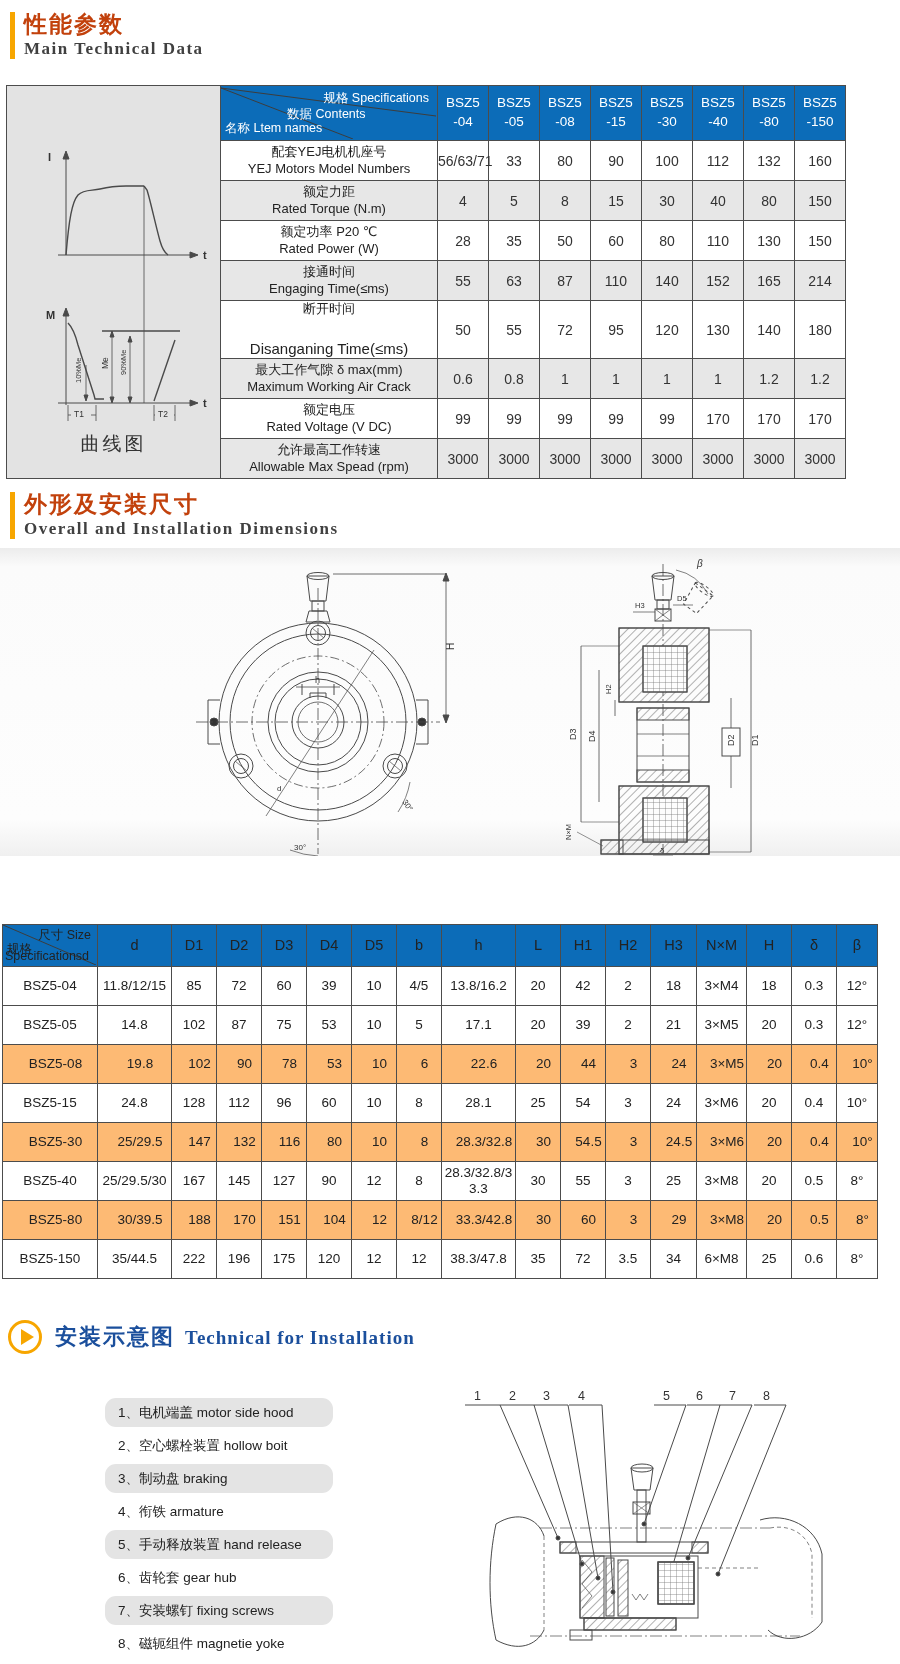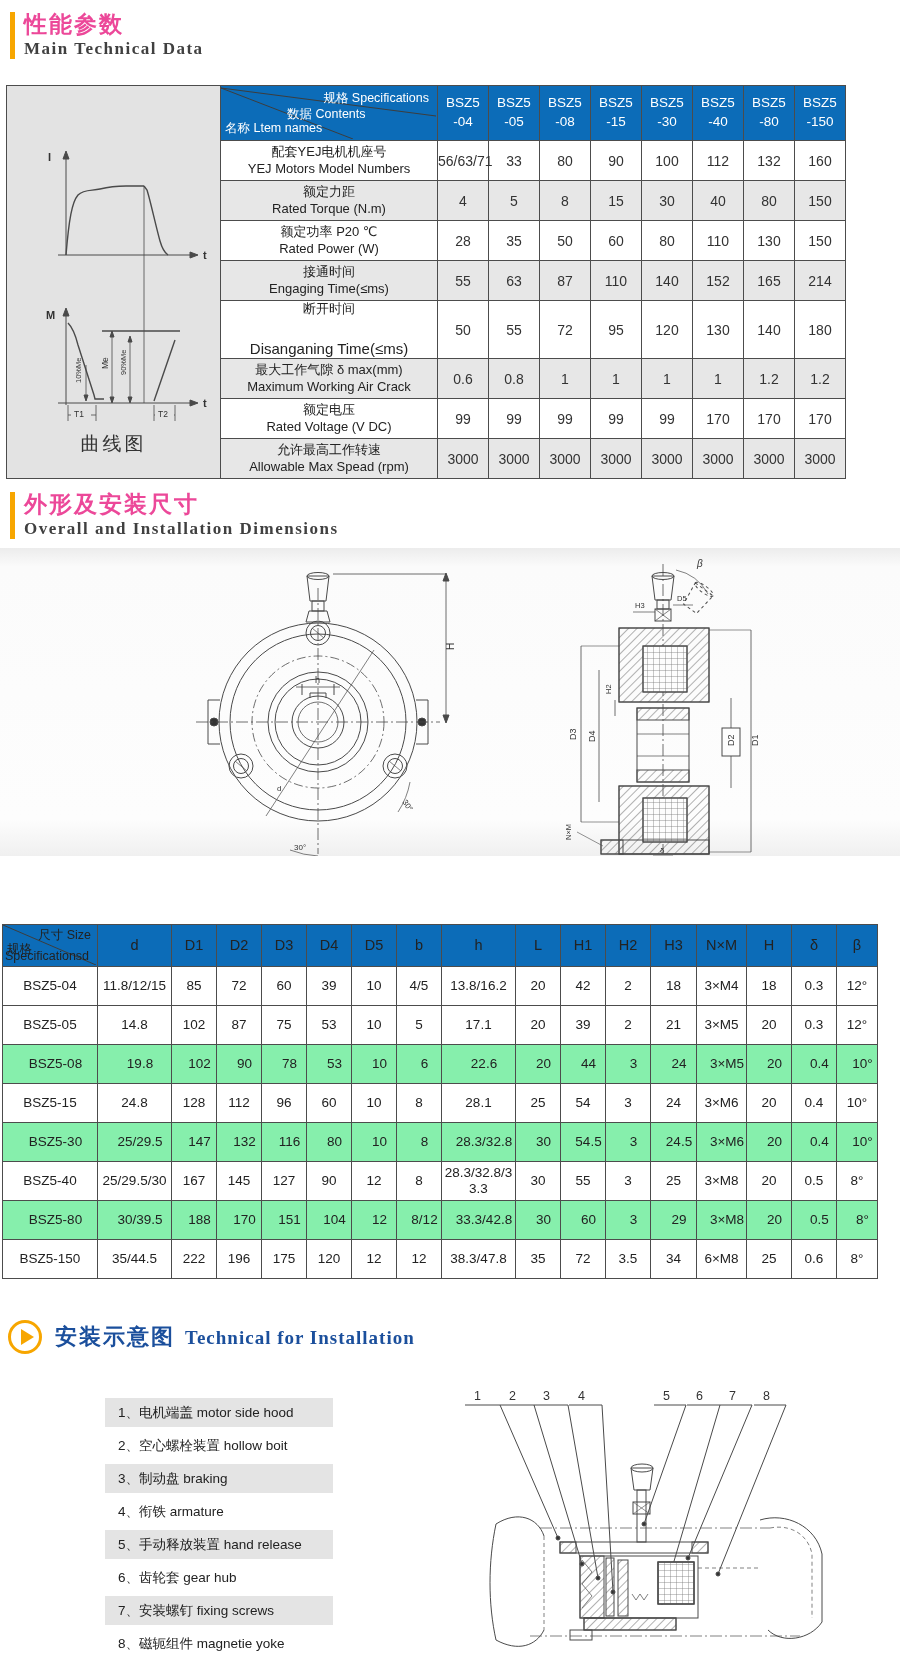--- a/index.html
+++ b/index.html
@@ -2,21 +2,21 @@
 <html><head>
 <meta charset="utf-8">
 <style>
   html,body{margin:0;padding:0;background:#fff;}
   .page{position:relative;width:900px;height:1664px;background:#ffffff;overflow:hidden;
         font-family:"Liberation Sans","DejaVu Sans",sans-serif;}
 
   
   .sec-head{position:absolute;display:flex;gap:9px;}
   .sec-head .bar{width:5px;background:#f7a600;}
-  .sec-head .zh{font-size:23px;font-weight:700;color:#ec4899;letter-spacing:2px;line-height:1.1;}
+  .sec-head .zh{font-size:23px;font-weight:700;color:#c2410c;letter-spacing:2px;line-height:1.1;}
   .sec-head .en{font-size:17px;font-weight:700;color:#404040;letter-spacing:1.5px;margin-top:2px;
                 font-family:"Liberation Serif","DejaVu Serif",serif;}
 
   table{border-collapse:collapse;table-layout:fixed;}
   td{box-sizing:border-box;}
 
   
   .t1{position:absolute;left:6px;top:85px;width:839px;}
   .t1 td{border:1px solid #4c4c4c;text-align:center;vertical-align:middle;padding:0;}
   .t1 tr{height:40px;}
@@ -35,21 +35,21 @@
   .val{font-size:14px;color:#333;}
   .t1 tr.stripe td{background:#e7e7e7;}
 
   
   .t2{position:absolute;left:2px;top:924px;width:867px;}
   .t2 td{border:1px solid #4c4c4c;text-align:center;vertical-align:middle;
          font-size:13.5px;color:#222;padding:0 1px;word-break:break-all;line-height:1.2;}
   .t2 tr{height:39px;}
   .t2 tr.hd{height:42px;}
   .t2 .colhead{font-size:14.5px;}
-  .t2 tr.stripe td{background:#86efac;padding-left:12px;}
+  .t2 tr.stripe td{background:#fdba74;padding-left:12px;}
   .c2-size{top:3px;right:6px;font-size:13px;}
   .c2-spec{top:17px;left:4px;font-size:12px;}
   .c2-spec-en{bottom:2px;left:2px;font-size:9.5px;}
   .model{font-size:14px;}
 
   
   .draw-panel{position:absolute;left:0;top:548px;width:900px;height:308px;
       background:linear-gradient(180deg,#ececec 0%,#fbfbfb 6%,#fdfdfd 88%,#f0f0f0 100%);}
   .front-svg{position:absolute;left:178px;top:6px;}
   .sect-svg{position:absolute;left:545px;top:2px;}
@@ -59,21 +59,21 @@
   .play{width:28px;height:28px;border:3px solid #f7a600;border-radius:50%;
         display:flex;align-items:center;justify-content:center;}
   .tri{width:0;height:0;border-left:13px solid #f7a600;border-top:8px solid transparent;
        border-bottom:8px solid transparent;margin-left:4px;}
   .s3t{display:flex;align-items:baseline;}
   .s3zh{font-size:22px;font-weight:700;color:#1b4f9c;letter-spacing:2px;}
   .s3en{font-size:19px;font-weight:700;color:#1b4f9c;letter-spacing:1px;margin-left:10px;
         font-family:"Liberation Serif","DejaVu Serif",serif;}
   .ilist{position:absolute;left:105px;top:1398px;width:228px;}
   .li{height:29px;margin-bottom:4px;display:flex;align-items:center;padding-left:13px;
-      font-size:13.5px;color:#222;}
+      font-size:13.5px;color:#222;border-radius:11px;}
   .li:nth-child(odd){background:#e4e4e4;}
   .install-svg{position:absolute;left:430px;top:1378px;}
 
   
   .tg{stroke:#4a4a4a;fill:none;stroke-width:1;}
   .tx{fill:#333;stroke:none;font-family:"Liberation Sans","DejaVu Sans",sans-serif;}
 </style>
 </head>
 <body>
 

